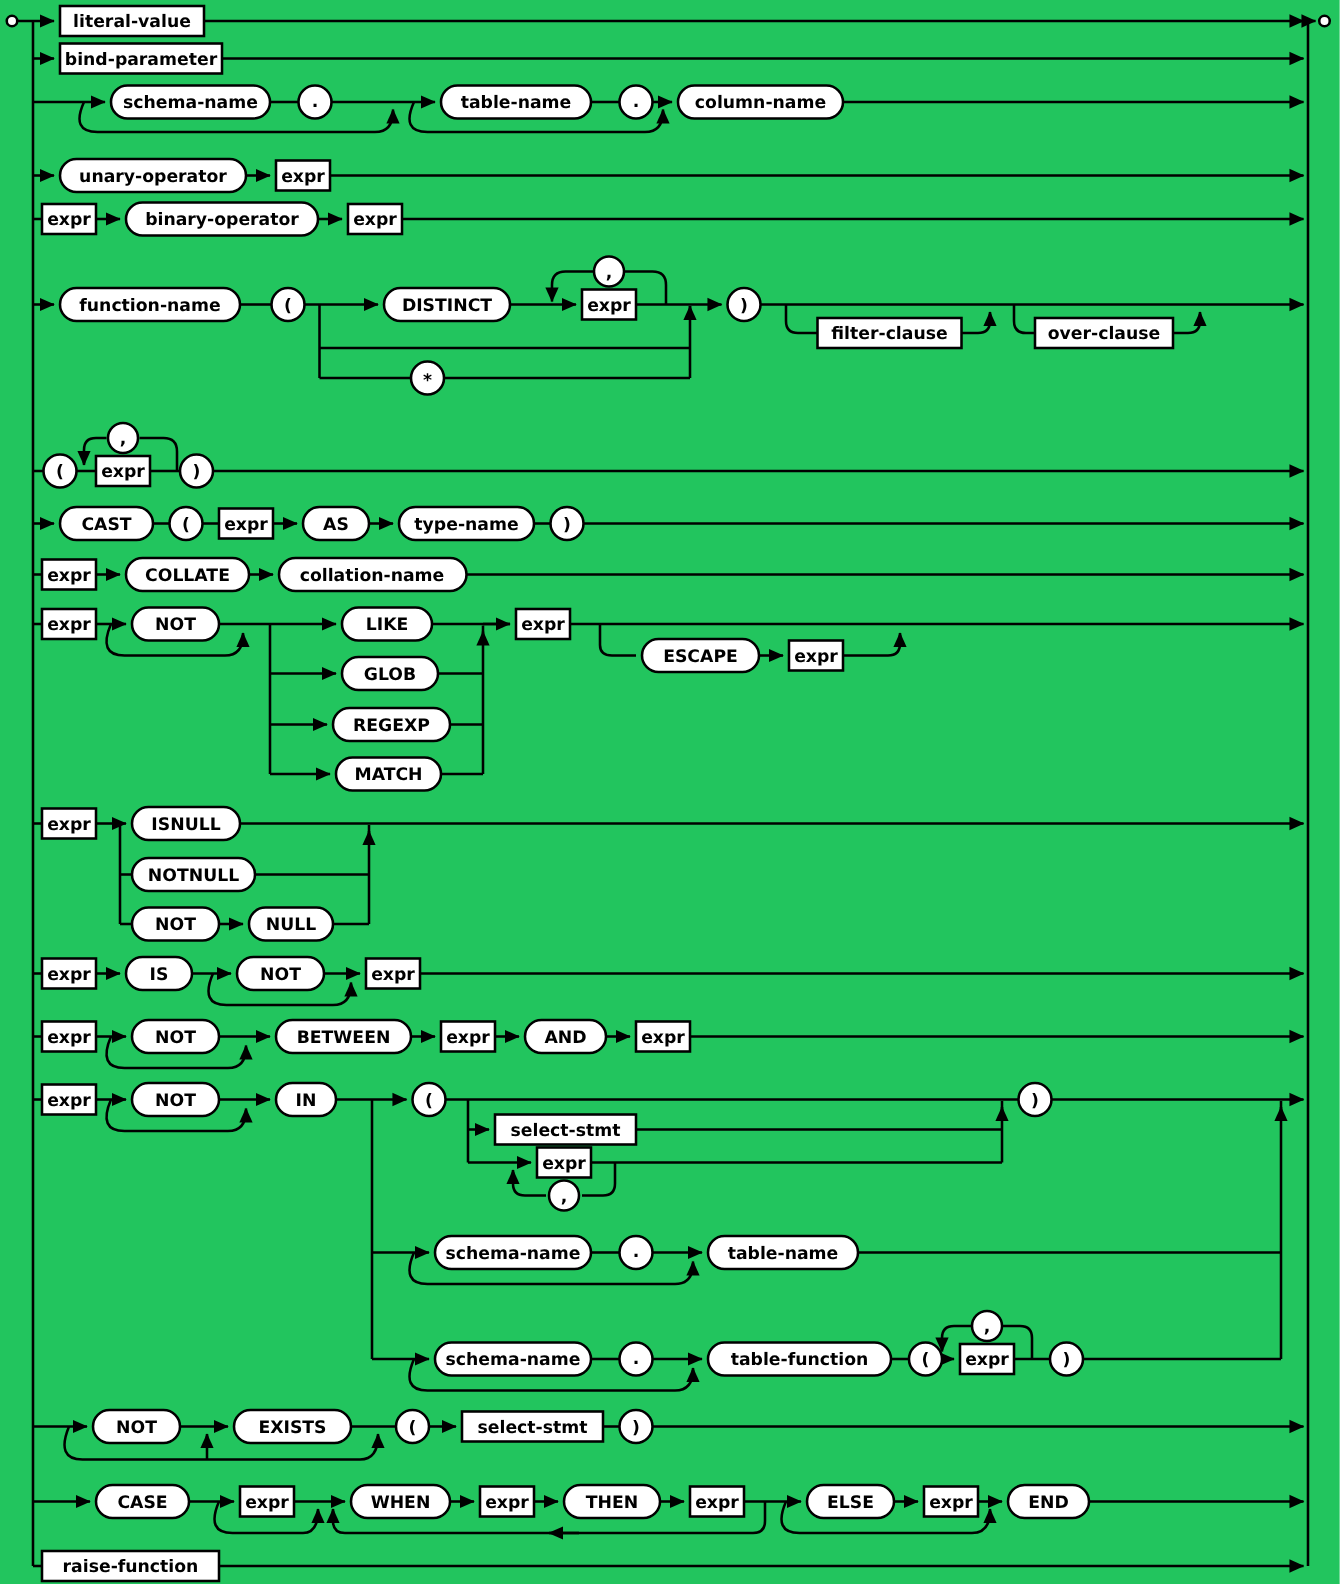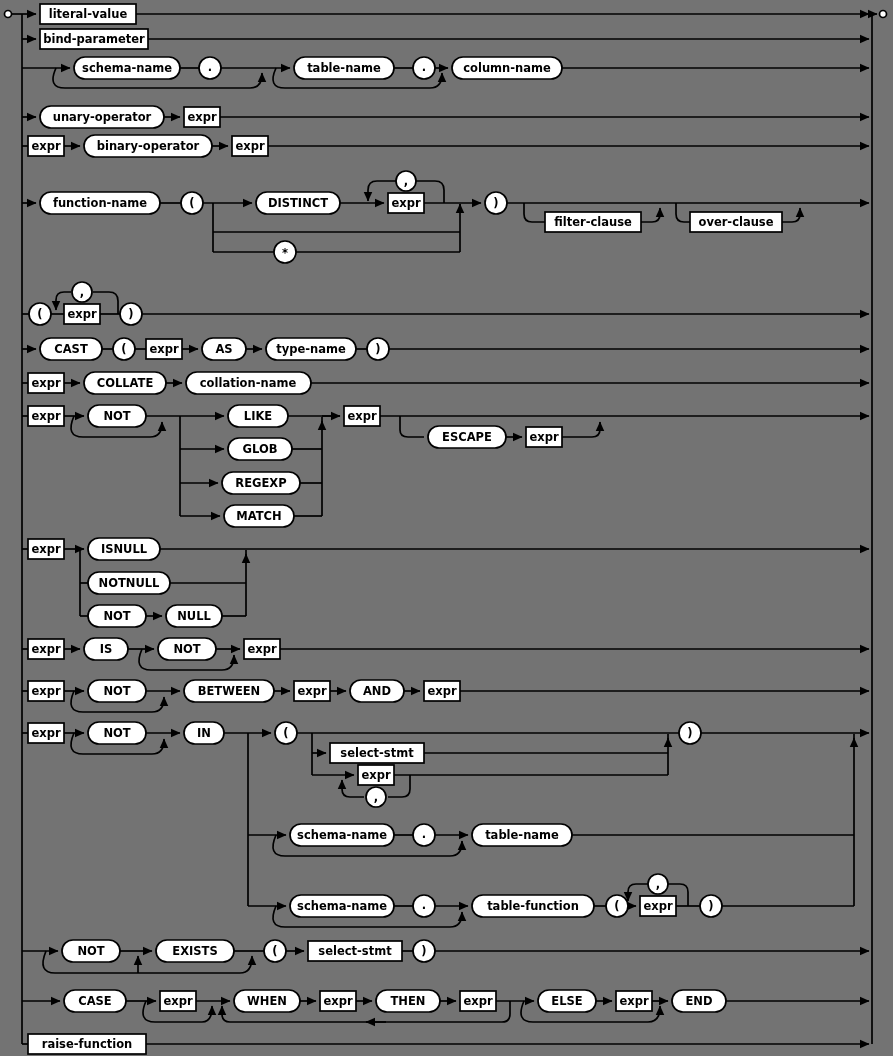--- a/index.html
+++ b/index.html
@@ -1,16 +1,16 @@
 <!DOCTYPE html>
 <html><head>
 <meta charset="utf-8">
 <style>
   html,body{margin:0;padding:0;background:#fff;}
-  .diagram-wrap{width:893px;height:1056px;background:#737373;}
+  .diagram-wrap{width:893px;height:1056px;background:#22c55e;}
   svg text{
     font-family:"DejaVu Sans","Liberation Sans",sans-serif;
     font-weight:bold;
     font-size:11.5px;
     text-anchor:middle;
     fill:#000;
   }
   .rail{stroke:#000;stroke-width:1.7;fill:none;}
   .arrow{marker-end:url(#ah);}
   .box{fill:#fff;stroke:#000;stroke-width:1.7;}

